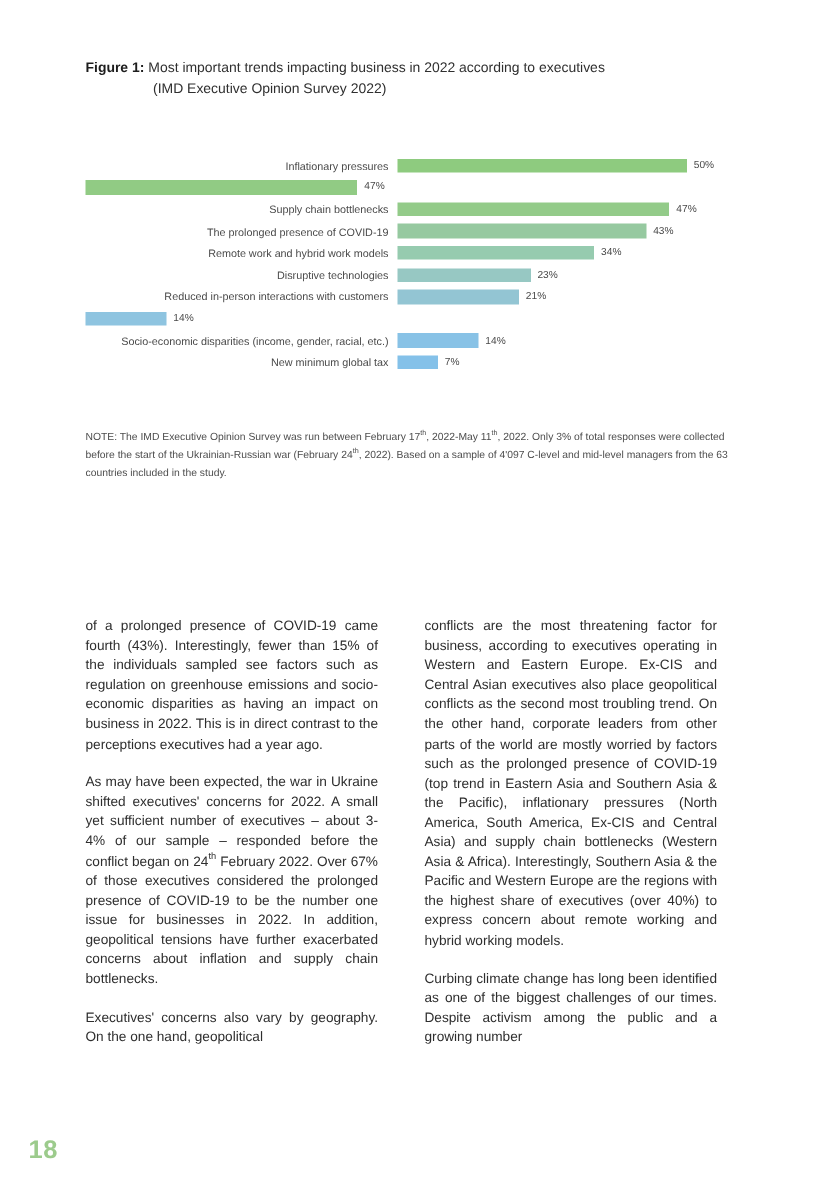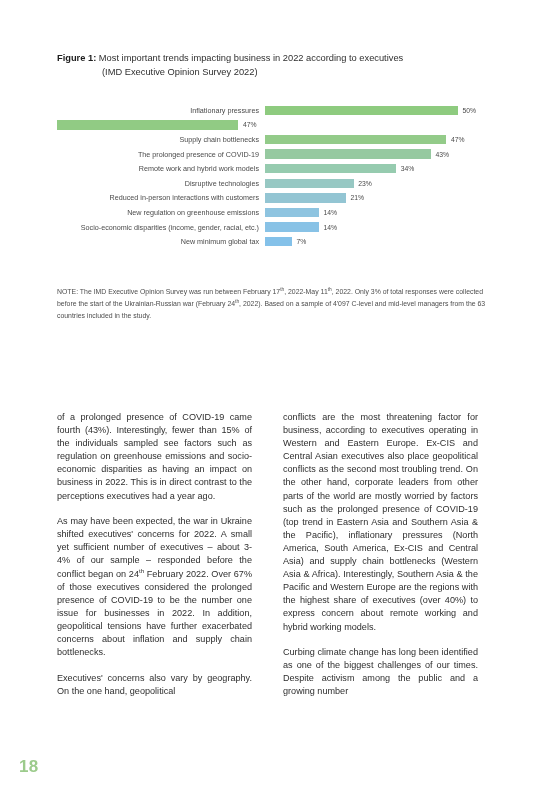--- a/index.html
+++ b/index.html
@@ -13,21 +13,21 @@
     position: relative;
     font-family: "Liberation Sans", sans-serif;
     color: #3b3b3b;
     overflow: hidden;
   }
 
   
   .figure-caption {
     position: absolute;
     left: 57px;
-    top: 52px;
+    top: 39px;
     width: 430px;
     font-size: 9.3px;
     line-height: 13.5px;
     color: #2f2f2f;
   }
   .figure-caption .fig-label {
     font-weight: bold;
     color: #1d1d1d;
   }
   .figure-caption .cap-line2 {
@@ -182,21 +182,20 @@
       </div>
     </div>
     <div class="chart-row">
       <div class="chart-label">Reduced in-person interactions with customers</div>
       <div class="bar-wrap">
         <div class="bar" style="width: 81.06px; background: rgb(147, 197, 211);"></div>
         <div class="bar-value">21%</div>
       </div>
     </div>
     <div class="chart-row">
-      <div class="chart-label">New regulation on greenhouse emissions</div>
       <div class="bar-wrap">
         <div class="bar" style="width: 54.04px; background: rgb(142, 196, 224);"></div>
         <div class="bar-value">14%</div>
       </div>
     </div>
     <div class="chart-row">
       <div class="chart-label">Socio-economic disparities (income, gender, racial, etc.)</div>
       <div class="bar-wrap">
         <div class="bar" style="width: 54.04px; background: rgb(136, 194, 230);"></div>
         <div class="bar-value">14%</div>

